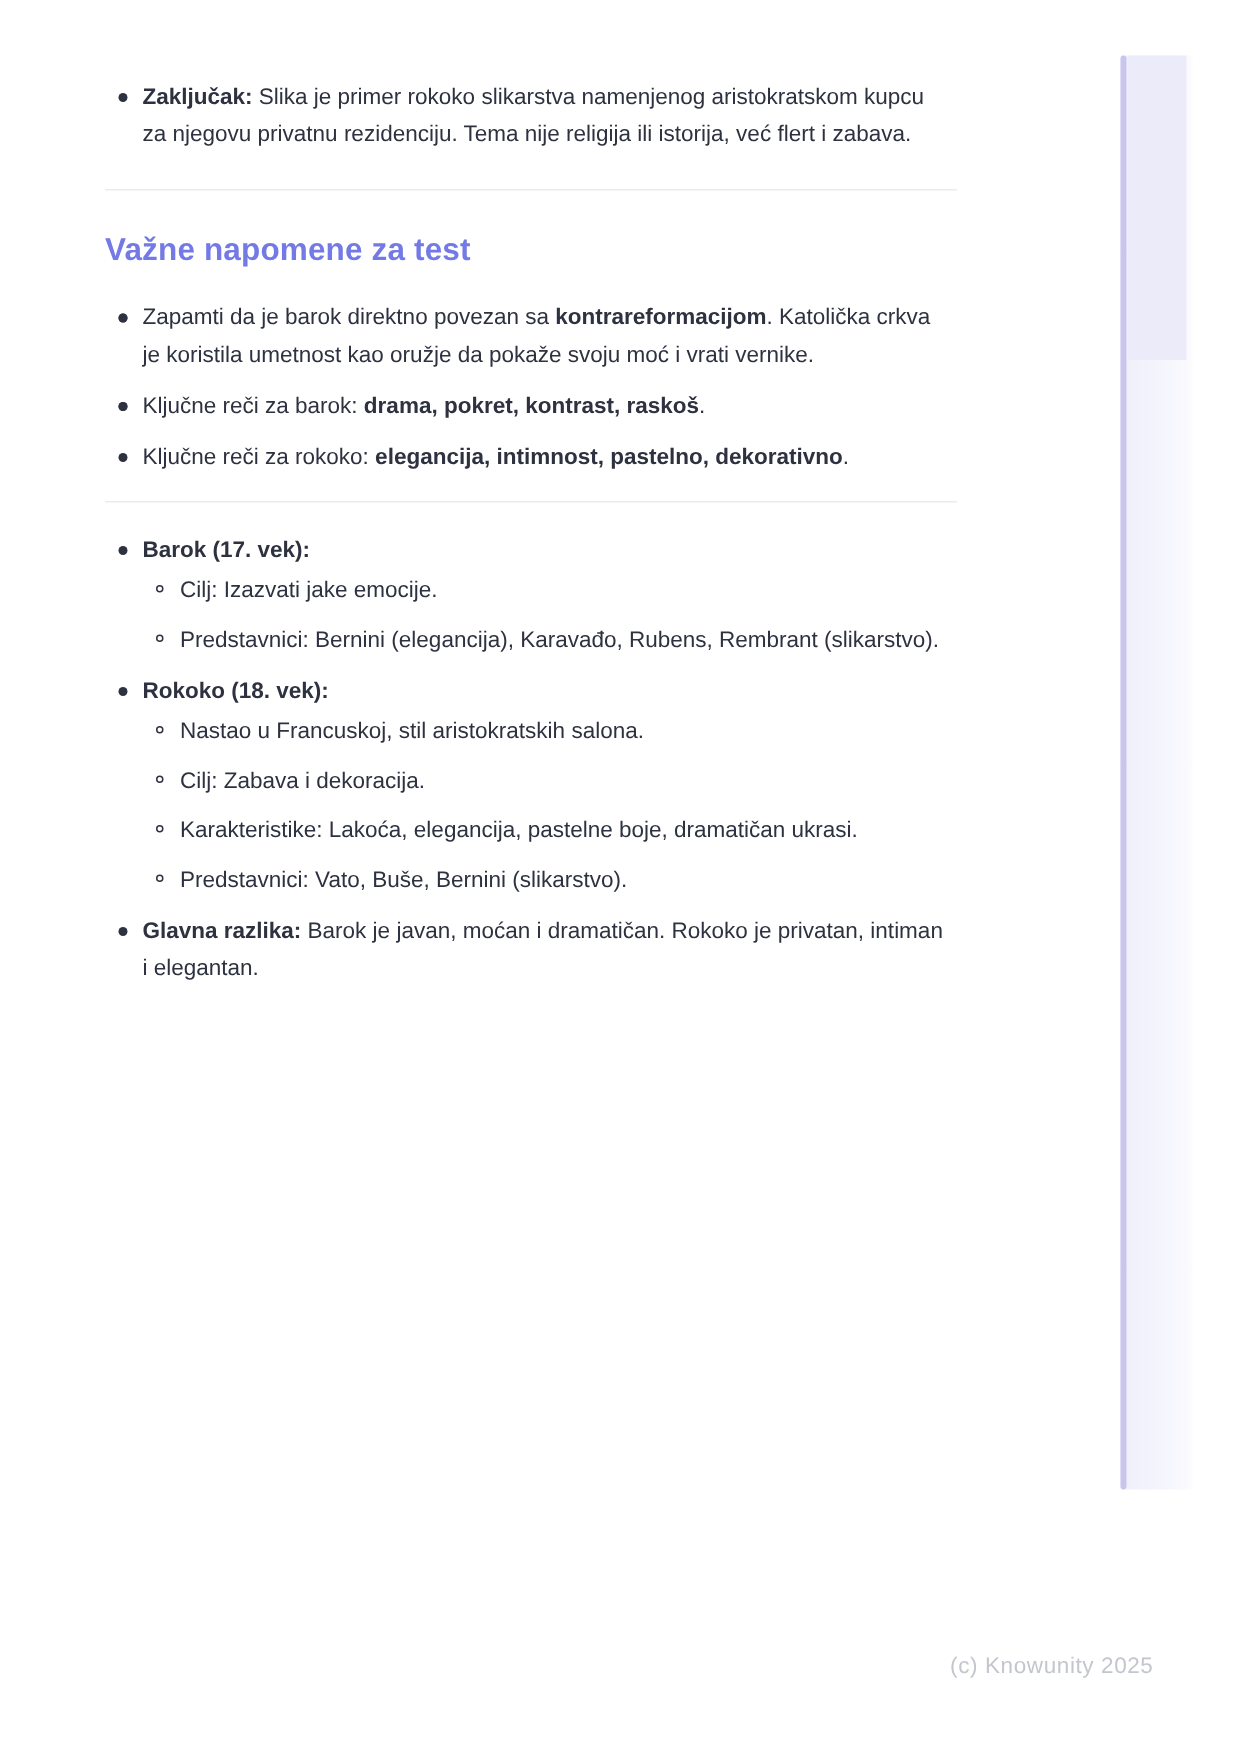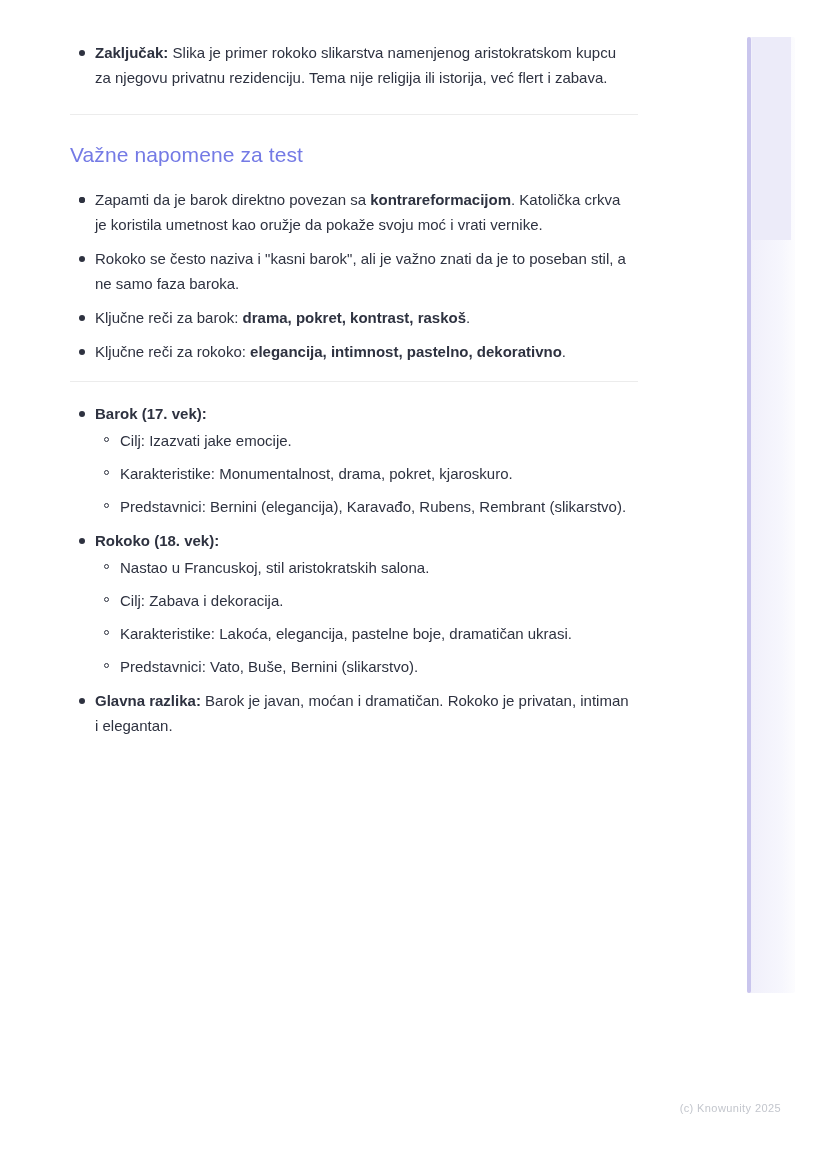--- a/index.html
+++ b/index.html
@@ -3,36 +3,36 @@
 <meta charset="utf-8">
 <style>
   *{box-sizing:border-box}
   html,body{margin:0;padding:0}
   body{
     width:828px;height:1171px;position:relative;overflow:hidden;
     background:#ffffff;
     font-family:"Liberation Sans","DejaVu Sans",sans-serif;
     color:var(--text,#2e3240);
   }
-  .content{position:absolute;left:70px;top:40px;width:568px}
+  .content{position:absolute;left:70px;top:52px;width:568px}
   ul{list-style:none;margin:0;padding:0}
   .list>li{position:relative;padding-left:25px;padding-right:6px;font-size:15px;line-height:25px}
   .section-list>li{margin-bottom:9px}
   .marker{position:absolute;left:9px;top:10px;width:6px;height:6px;border-radius:50%}
   .marker.dot{background:var(--text,#2e3240)}
   .marker.circle{width:5px;height:5px;top:9px;background:transparent;border:1.5px solid var(--text,#2e3240)}
   .b{font-weight:700}
-  .section-heading{font-size:21px;line-height:26px;font-weight:400;color:var(--heading,#747ae5);margin:27px 0 0 0;letter-spacing:.1px}
+  .section-heading{font-size:21px;line-height:26px;font-weight:700;color:var(--heading,#747ae5);margin:27px 0 0 0;letter-spacing:.1px}
   .divider{height:1px;background:var(--divider,#ececec)}
   .divider.d1{margin-top:24px}
   .divider.d2{margin-top:17px}
   .section-list{margin-top:19px}
   .sublist{margin:2px 0 0 0}
   .sublist>li{position:relative;padding-left:25px;margin-bottom:8px;font-size:15px;line-height:25px}
-  .page-footer{position:absolute;top:1102px;right:47px;font-size:11px;letter-spacing:.4px;color:var(--footer-text,#c3c6cd)}
+  .page-footer{position:absolute;top:1102px;right:59px;font-size:15px;letter-spacing:.4px;color:var(--footer-text,#c3c6cd)}
   .scroll-strip{position:absolute;left:747px;top:37px;width:48px;height:956px;border-radius:2px;
     background:linear-gradient(to right,#f0effa 0%,#f6f6fd 70%,#fcfcfe 100%)}
   .scroll-strip-highlight{position:absolute;left:5px;top:0;width:39px;height:203px;background:#ecebf9}
   .scroll-strip-rail{position:absolute;left:0;top:0;width:4px;height:956px;background:#c9c5ed;border-radius:2px}
 </style>
 </head>
 <body>
 
 <div class="content">
 
@@ -40,32 +40,31 @@
       <li><span class="marker dot"></span><span class="b">Zaključak:</span><span> Slika je primer rokoko slikarstva namenjenog aristokratskom kupcu za njegovu privatnu rezidenciju. Tema nije religija ili istorija, već flert i zabava.</span></li>
     </ul>
 
   <div class="divider d1"></div>
 
   <h2 class="section-heading">Važne napomene za test</h2>
 
   <ul class="list section-list">
       <li><span class="marker dot"></span></li>
       <li><span class="marker dot"></span><span>Zapamti da je barok direktno povezan sa </span><span class="b">kontrareformacijom</span><span>. Katolička crkva je koristila umetnost kao oružje da pokaže svoju moć i vrati vernike.</span></li>
-      <li><span class="marker dot"></span><span>Rokoko se često naziva i "kasni barok", ali je važno znati da je to poseban stil, a ne samo faza baroka.</span></li>
+      <li><span class="marker dot"></span></li>
       <li><span class="marker dot"></span><span>Ključne reči za barok: </span><span class="b">drama, pokret, kontrast, raskoš</span><span>.</span></li>
       <li><span class="marker dot"></span><span>Ključne reči za rokoko: </span><span class="b">elegancija, intimnost, pastelno, dekorativno</span><span>.</span></li>
     </ul>
 
   <div class="divider d2"></div>
 
 
   <ul class="list section-list">
       <li><span class="marker dot"></span><span class="b">Barok (17. vek):</span><ul class="sublist">
           <li><span class="marker circle"></span><span>Cilj: Izazvati jake emocije.</span></li>
-          <li><span class="marker circle"></span><span>Karakteristike: Monumentalnost, drama, pokret, kjaroskuro.</span></li>
           <li><span class="marker circle"></span><span>Predstavnici: Bernini (elegancija), Karavađo, Rubens, Rembrant (slikarstvo).</span></li>
         </ul></li>
       <li><span class="marker dot"></span><span class="b">Rokoko (18. vek):</span><ul class="sublist">
           <li><span class="marker circle"></span><span>Nastao u Francuskoj, stil aristokratskih salona.</span></li>
           <li><span class="marker circle"></span><span>Cilj: Zabava i dekoracija.</span></li>
           <li><span class="marker circle"></span><span>Karakteristike: Lakoća, elegancija, pastelne boje, dramatičan ukrasi.</span></li>
           <li><span class="marker circle"></span><span>Predstavnici: Vato, Buše, Bernini (slikarstvo).</span></li>
         </ul></li>
       <li><span class="marker dot"></span><span class="b">Glavna razlika:</span><span> Barok je javan, moćan i dramatičan. Rokoko je privatan, intiman i elegantan.</span></li>
     </ul>

